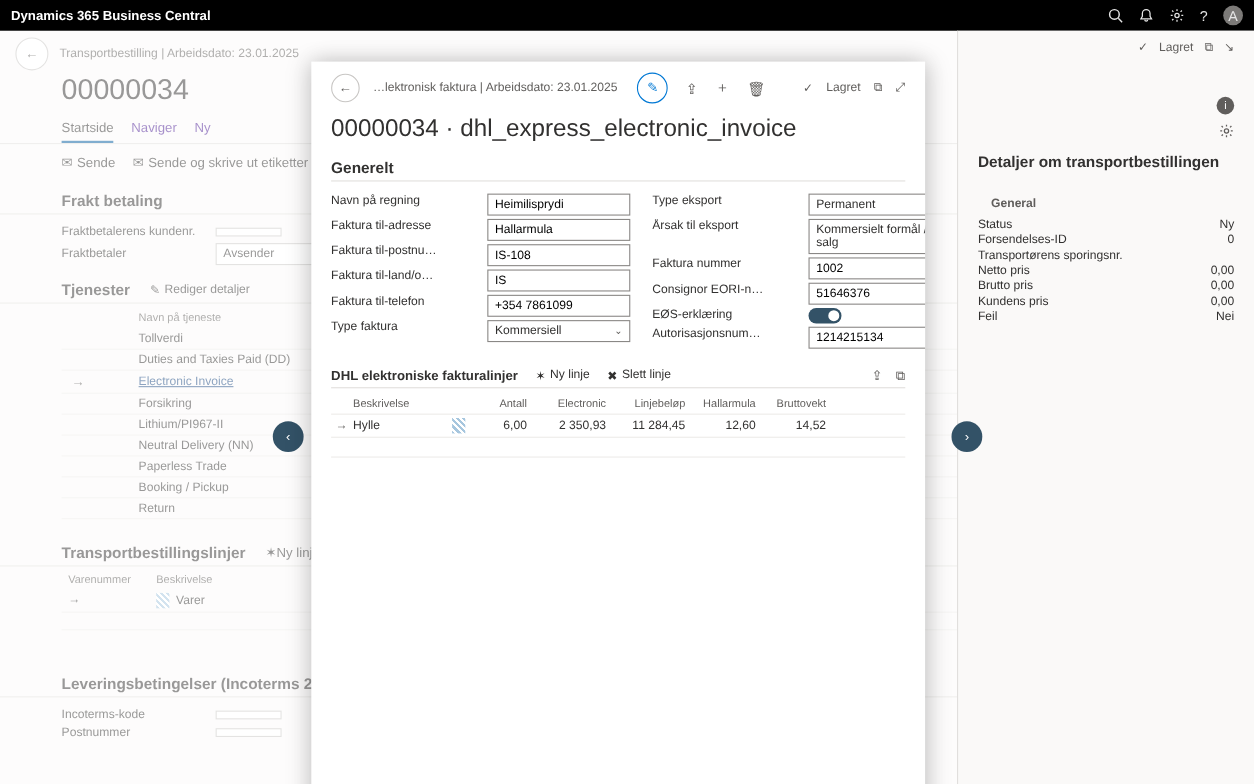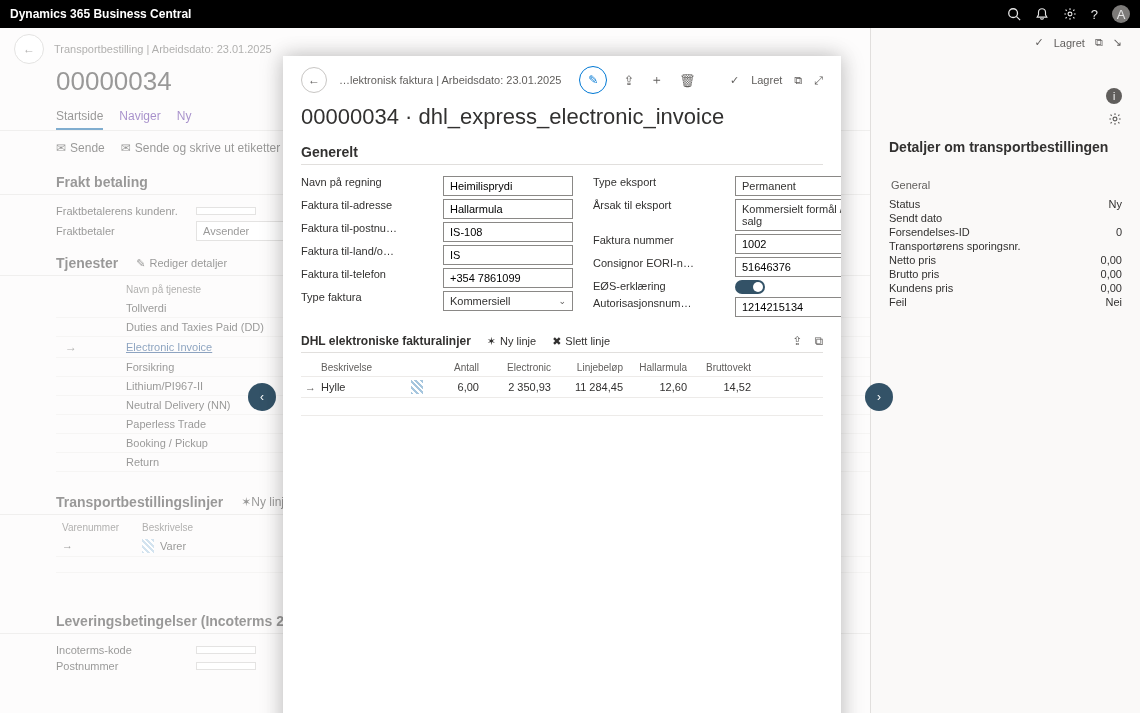--- a/index.html
+++ b/index.html
@@ -52,21 +52,21 @@
 .lines-grid { margin: 4px 56px; }
 .lines-grid .hdr { display:flex; font-size:10px; color:#605e5c; }
 .lines-grid .hdr div { padding:3px 6px; }
 .lines-grid .drow { display:flex; border-bottom:1px solid #edebe9; }
 .lines-grid .drow div { padding:3px 6px; font-size:11px; }
 
 
 .right-panel { position:absolute; right:0; top:0; width:270px; height:100%; border-left:1px solid #e1dfdd; padding: 8px 18px; background:#faf9f8; z-index: 10; }
 .right-panel .saved { text-align:right; font-size:11px; color:#605e5c; display:flex; justify-content:flex-end; gap:10px; align-items:center; }
 .right-panel h3 { font-size: 14px; font-weight:600; margin: 90px 0 24px; }
-.right-panel .grp { font-size: 11px; color:#605e5c; font-weight:400; margin: 6px 2px; }
+.right-panel .grp { font-size: 11px; color:#605e5c; font-weight:700; margin: 6px 12px; }
 .right-panel .kv { display:flex; justify-content:space-between; font-size:11px; padding: 1px 0; }
 .right-panel .info-icon { position:absolute; right:18px; top: 60px; width:16px; height:16px; border-radius:50%; background:#605e5c; color:#fff; display:flex; align-items:center; justify-content:center; font-size:10px; }
 .right-panel .gear-icon2 { position:absolute; right:18px; top: 84px; color:#605e5c; }
 
 
 .nav-chev { position:absolute; width:28px; height:28px; border-radius:50%; background:#335267; color:#fff; display:flex; align-items:center; justify-content:center; z-index:20; cursor:pointer; }
 .nav-chev.left { left: 248px; top: 355px; }
 .nav-chev.right { left: 865px; top: 355px; }
 
 
@@ -283,24 +283,20 @@
         </svg>
     </div>
     <h3>Detaljer om transportbestillingen</h3>
     <div class="grp">General</div>
     <div id="kv-host">
         <div class="kv">
           <span>Status</span>
           <span>Ny</span>
         </div>
         <div class="kv">
-          <span>Sendt dato</span>
-          <span></span>
-        </div>
-        <div class="kv">
           <span>Forsendelses-ID</span>
           <span>0</span>
         </div>
         <div class="kv">
           <span>Transportørens sporingsnr.</span>
           <span></span>
         </div>
         <div class="kv">
           <span>Netto pris</span>
           <span>0,00</span>

